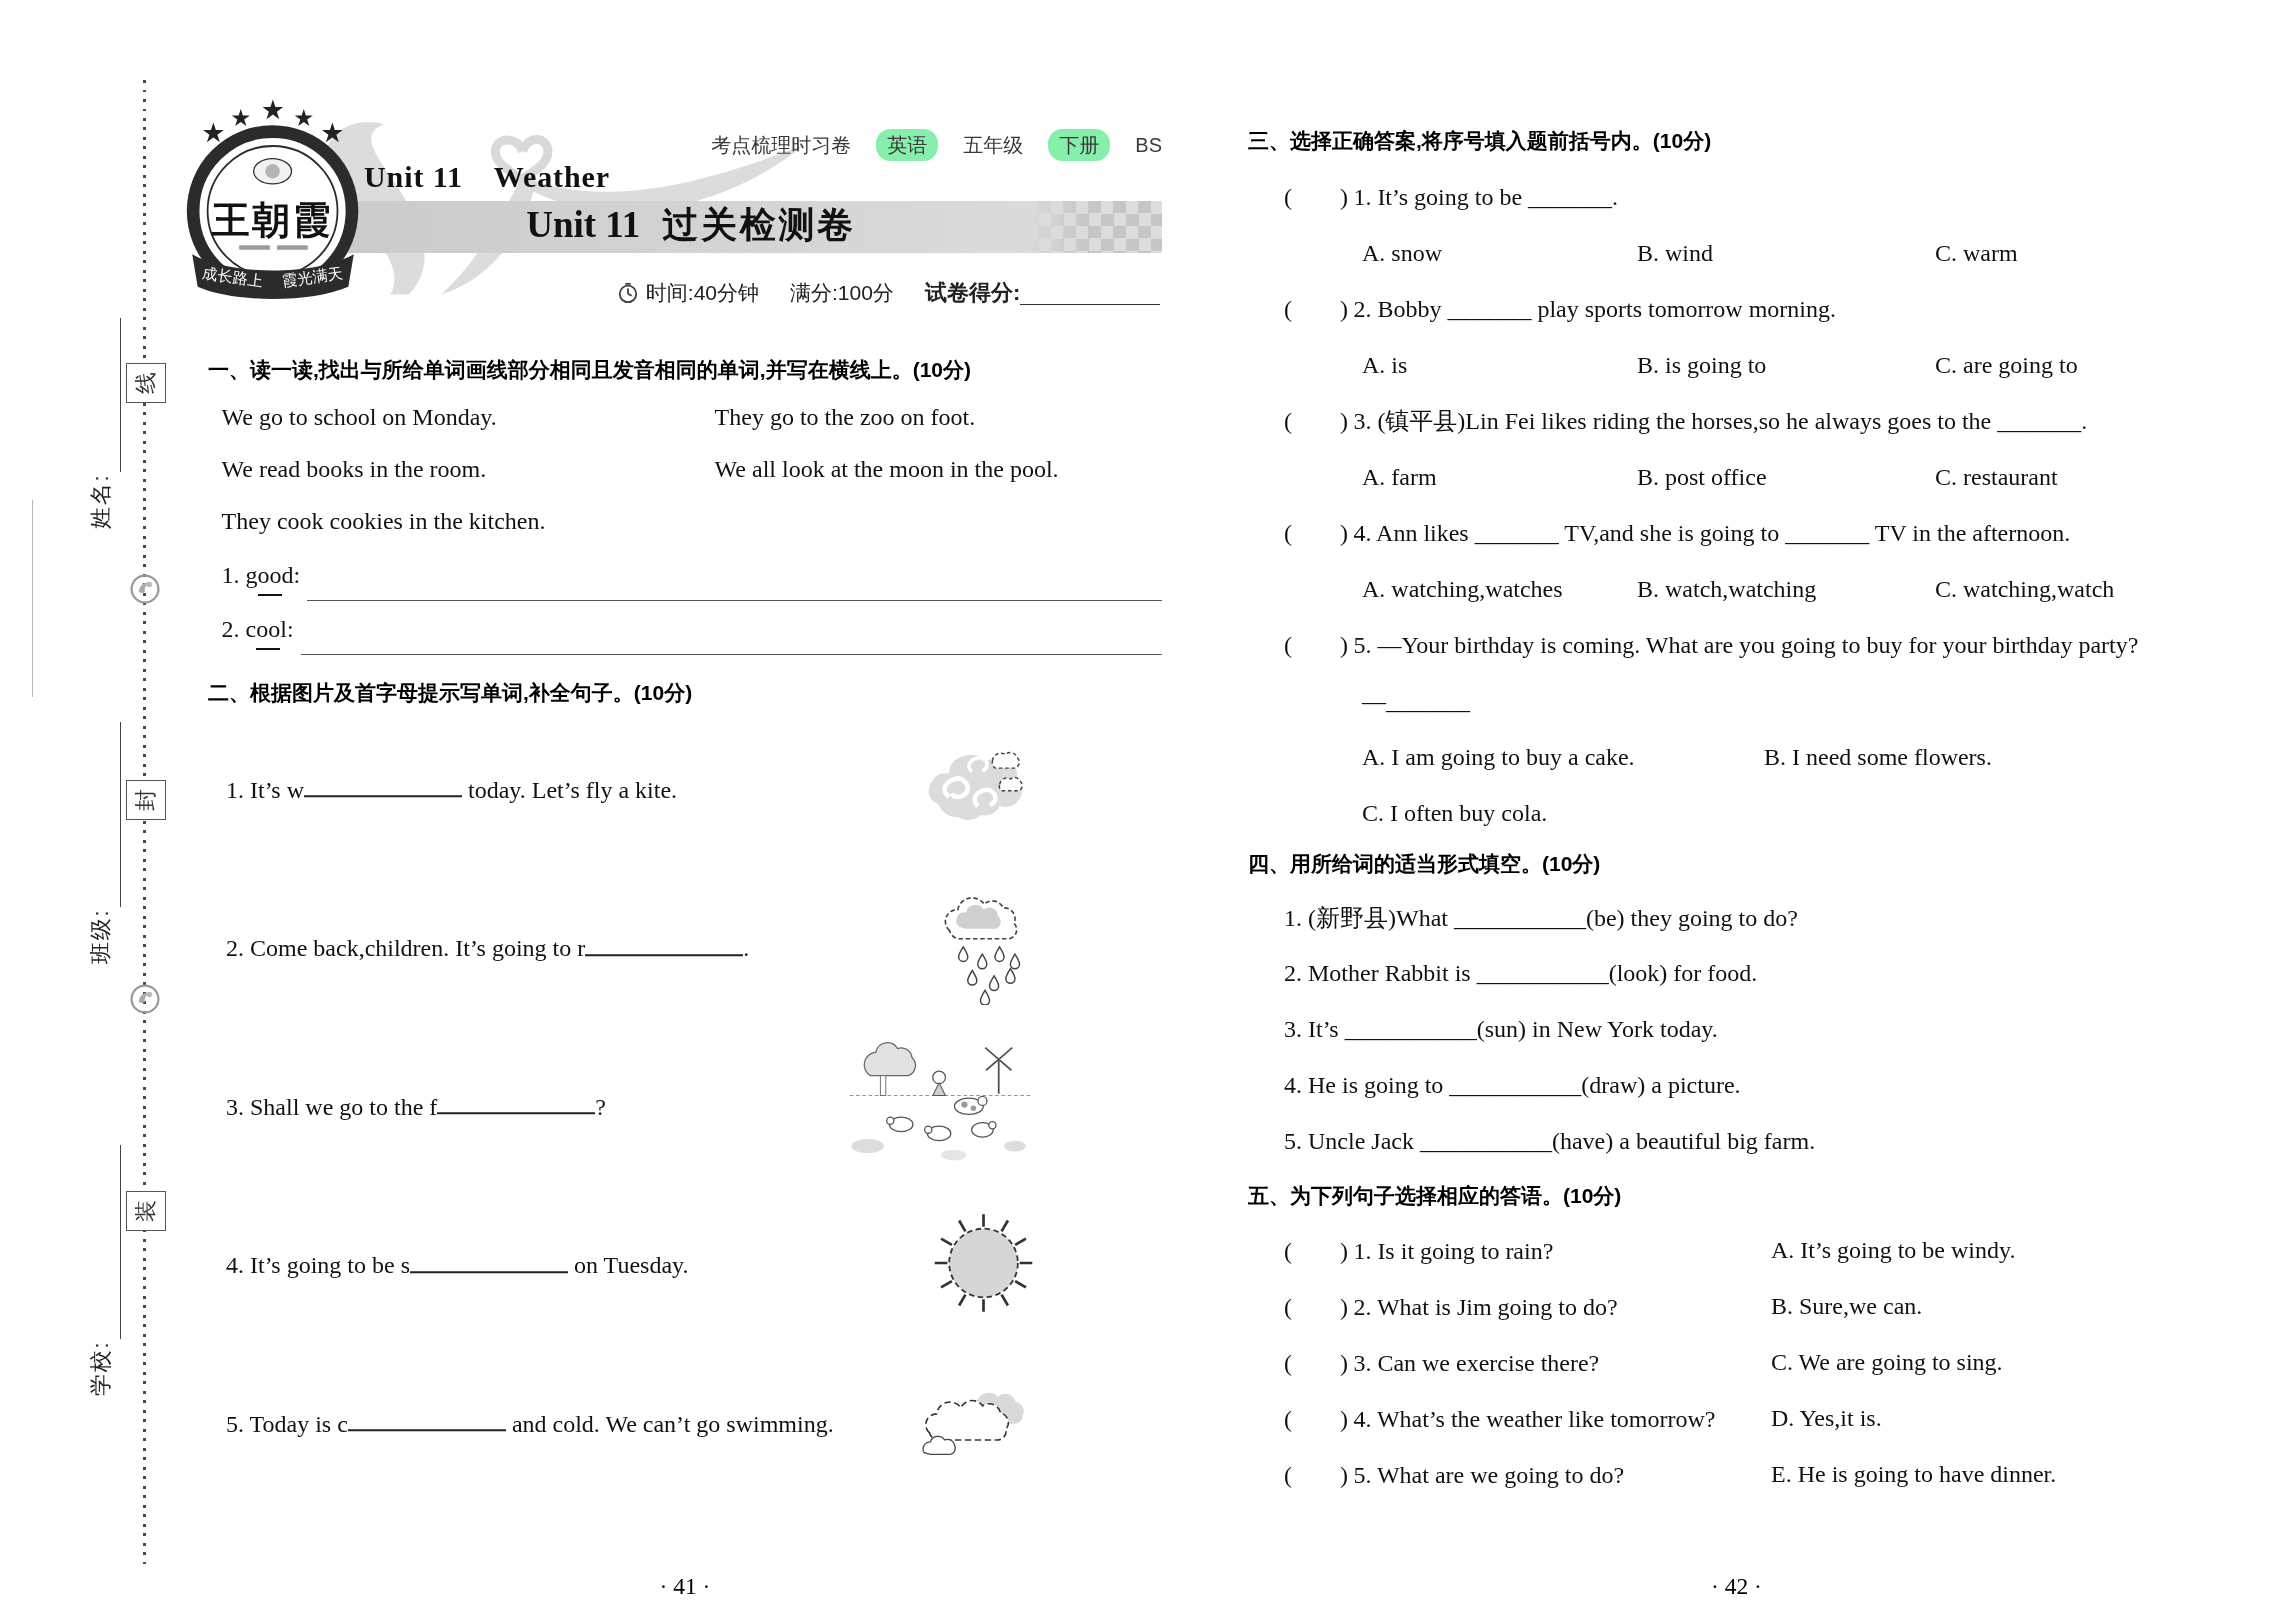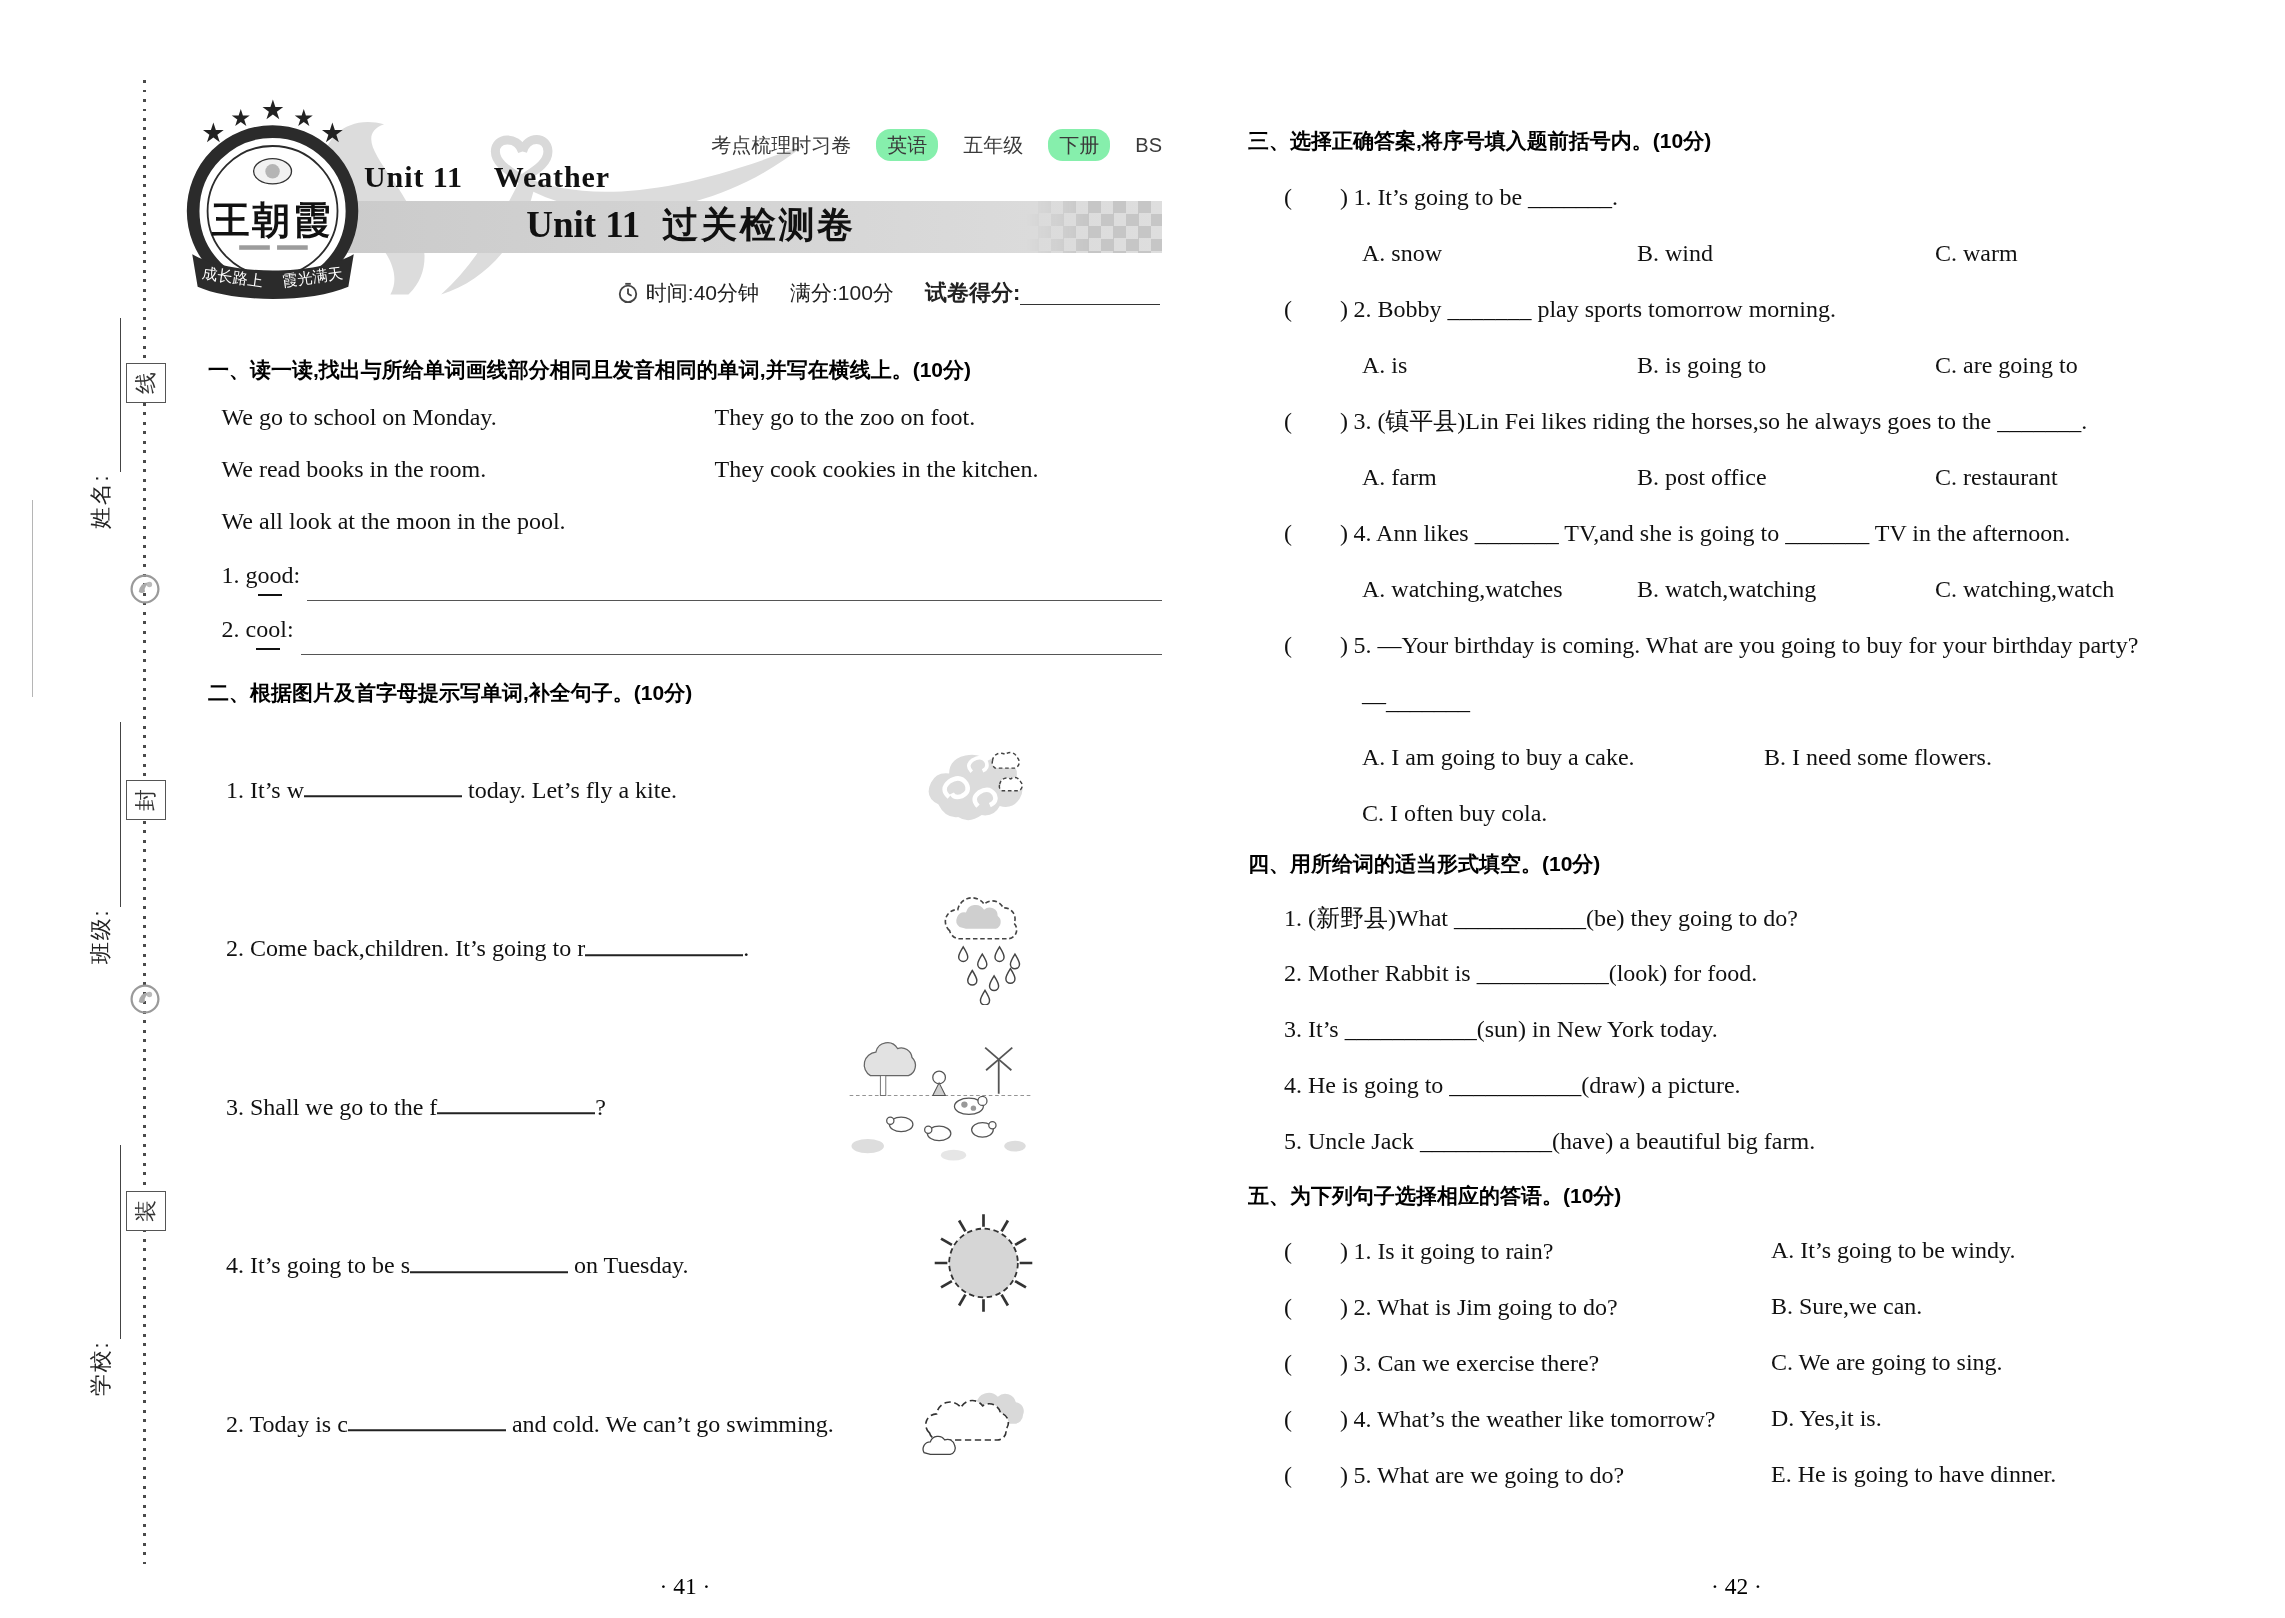--- a/index.html
+++ b/index.html
@@ -203,22 +203,22 @@
       <span class="score">试卷得分:</span>
       <span class="score-blank"></span>
     </div>
 
     <div id="s1">
       <div class="sec-title">一、读一读,找出与所给单词画线部分相同且发音相同的单词,并写在横线上。(10分)</div>
       <div class="s1-grid">
         <div class="cell en serif">We go to school on Monday.</div>
         <div class="cell en serif">They go to the zoo on foot.</div>
         <div class="cell en serif">We read books in the room.</div>
+        <div class="cell en serif">We all look at the moon in the pool.</div>
         <div class="cell en serif">They cook cookies in the kitchen.</div>
-        <div class="cell en serif">We all look at the moon in the pool.</div>
         <div class="cell"></div>
       </div>
       <div class="s1-item">
         <span class="lead en serif">
           <span>1. g</span><span class="upart">oo</span><span>d:</span>
         </span>
         <span class="ufill"></span>
       </div>
       <div class="s1-item">
         <span class="lead en serif">
@@ -326,21 +326,21 @@
                 <line x1="57" y1="20" x2="57" y2="6"></line>
               <line x1="77" y1="25" x2="84" y2="13"></line>
                 <line x1="92" y1="40" x2="104" y2="33"></line>
             </g>
           </svg>
         </div>
       </div>
 
       <div class="s2-item">
         <div class="item-text en serif">
-          <span>2. Today is c</span><span class="blank175"></span><span> and cold. We can’t go swimming.</span>
+          <span>5. Today is c</span><span class="blank175"></span><span> and cold. We can’t go swimming.</span>
         </div>
         <div class="s2-img">
           <svg width="122" height="90" viewBox="0 0 135 100">
             <path d="M70 30 a14 14 0 0 1 24 -8 a12 12 0 0 1 20 6 a10 10 0 0 1 8 14 a10 10 0 0 1 -10 10 h-36 z" fill="#d9d9d9"></path>
             <path d="M18 62 a12 12 0 0 1 8 -21 a15 15 0 0 1 27 -7 a14 14 0 0 1 24 -2 a13 13 0 0 1 20 8 a11 11 0 0 1 6 18 a10 10 0 0 1 -10 12 H30 a11 11 0 0 1 -12 -8 z" fill="#fff" stroke="#333" stroke-width="1.8" stroke-dasharray="7 4"></path>
             <path d="M12 84 a8 8 0 0 1 7 -12 a9 9 0 0 1 16 -2 a8 8 0 0 1 11 6 a7 7 0 0 1 -5 10 H19 z" fill="#fff" stroke="#444" stroke-width="1.4"></path>
           </svg>
         </div>
       </div>
     </div>

